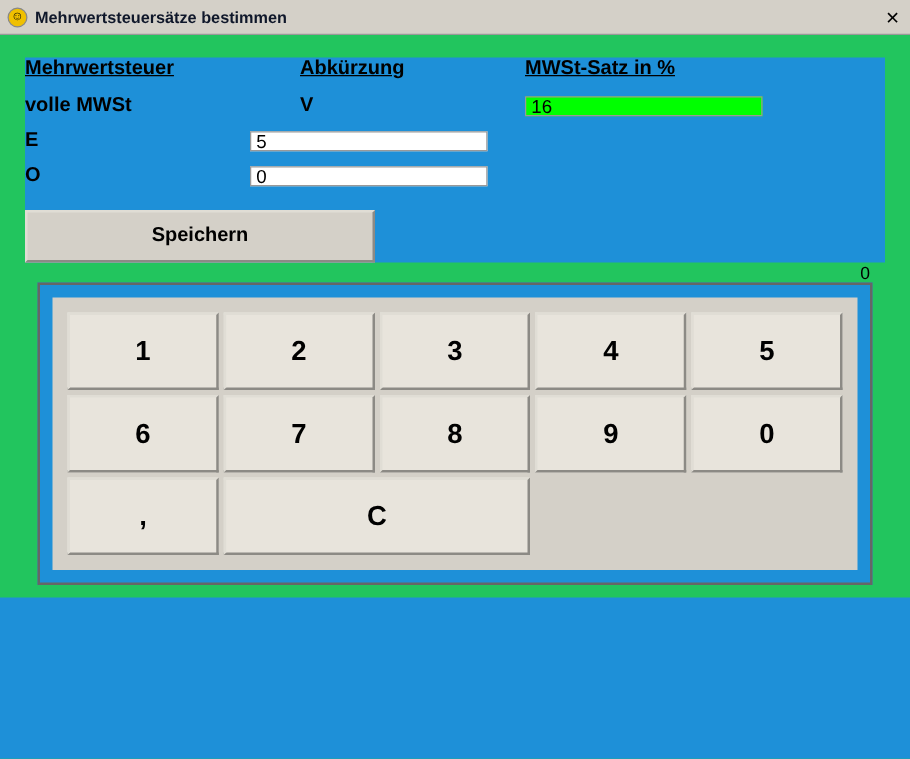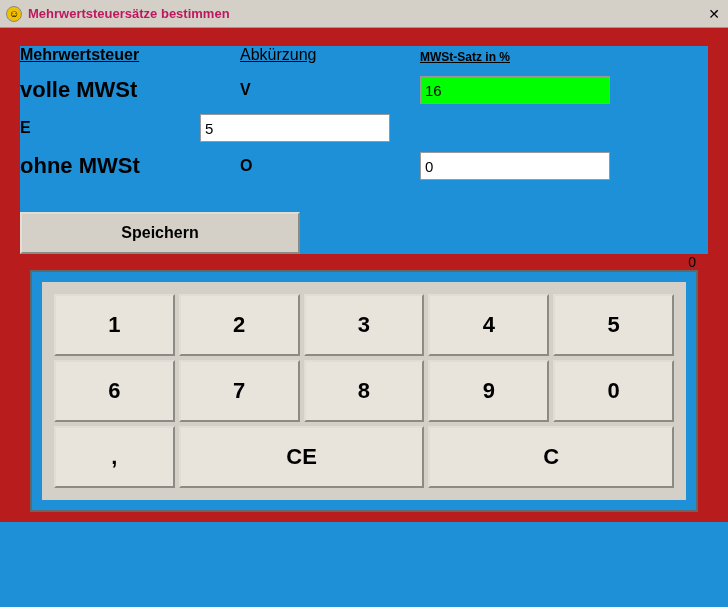--- a/index.html
+++ b/index.html
@@ -32,100 +32,100 @@
       border-radius: 50%;
       border: 1px solid #888;
       display: flex;
       align-items: center;
       justify-content: center;
       font-size: 10px;
     }
     .title-bar-title {
       font-size: 13px;
       font-weight: bold;
-      color: #be185d;
+      color: #0f172a;
     }
     .title-bar-close {
       width: 16px;
       height: 16px;
       display: flex;
       align-items: center;
       justify-content: center;
       cursor: pointer;
       font-size: 14px;
       color: #000;
     }
     .main-content {
-      background: #b91c1c;
+      background: #22c55e;
       padding: 18px 20px 10px 20px;
     }
     .form-section {
       background: #1e90d8;
     }
     .header-row {
       display: flex;
       align-items: flex-end;
       margin-bottom: 12px;
     }
     .col-label {
       width: 220px;
       font-size: 16px;
       font-weight: bold;
       text-decoration: underline;
       color: #000;
     }
     .col-abbrev {
       width: 180px;
       font-size: 16px;
-      font-weight: normal;
+      font-weight: bold;
       text-decoration: underline;
       color: #000;
     }
     .col-rate {
       width: 200px;
-      font-size: 12px;
+      font-size: 16px;
       font-weight: bold;
       text-decoration: underline;
       color: #000;
     }
     .data-row {
       display: flex;
       align-items: center;
       margin-bottom: 10px;
     }
     .cell-label {
       width: 220px;
-      font-size: 22px;
+      font-size: 16px;
       font-weight: bold;
       color: #000;
     }
     .cell-abbrev {
       width: 180px;
       font-size: 16px;
       font-weight: bold;
       color: #000;
     }
     .cell-input {
       width: 190px;
     }
     .cell-input input {
       width: 100%;
-      height: 28px;
+      height: 16px;
       border: 1px solid #999;
       padding: 2px 4px;
       font-size: 15px;
       outline: none;
     }
     .cell-input input.highlighted {
       background: #00ff00;
     }
     .button-row {
       display: flex;
       gap: 25px;
-      margin-top: 32px;
+      margin-top: 18px;
       margin-bottom: 16px;
     }
     .btn-main {
       background: #d4d0c8;
       border: 2px outset #e0ddd5;
       padding: 10px 0;
       font-size: 16px;
       font-weight: bold;
       cursor: pointer;
       width: 280px;
@@ -199,21 +199,20 @@
     </div>
 
     <div class="data-row">
       <div class="cell-abbrev">E</div>
       <div class="cell-input">
         <input type="text" value="5" style="">
       </div>
     </div>
 
     <div class="data-row">
-      <div class="cell-label">ohne MWSt</div>
       <div class="cell-abbrev">O</div>
       <div class="cell-input">
         <input type="text" value="0" style="">
       </div>
     </div>
 
     <div class="button-row">
       <button class="btn-main">Speichern</button>
     </div>
   </div>
@@ -227,19 +226,18 @@
           <button class="numpad-btn">2</button>
           <button class="numpad-btn">3</button>
           <button class="numpad-btn">4</button>
           <button class="numpad-btn">5</button>
           <button class="numpad-btn">6</button>
           <button class="numpad-btn">7</button>
           <button class="numpad-btn">8</button>
           <button class="numpad-btn">9</button>
           <button class="numpad-btn">0</button>
           <button class="numpad-btn">,</button>
-          <button class="numpad-btn wide">CE</button>
           <button class="numpad-btn wide">C</button>
         </div>
       </div>
     </div>
   </div>
 </div>
 
 </body></html>

